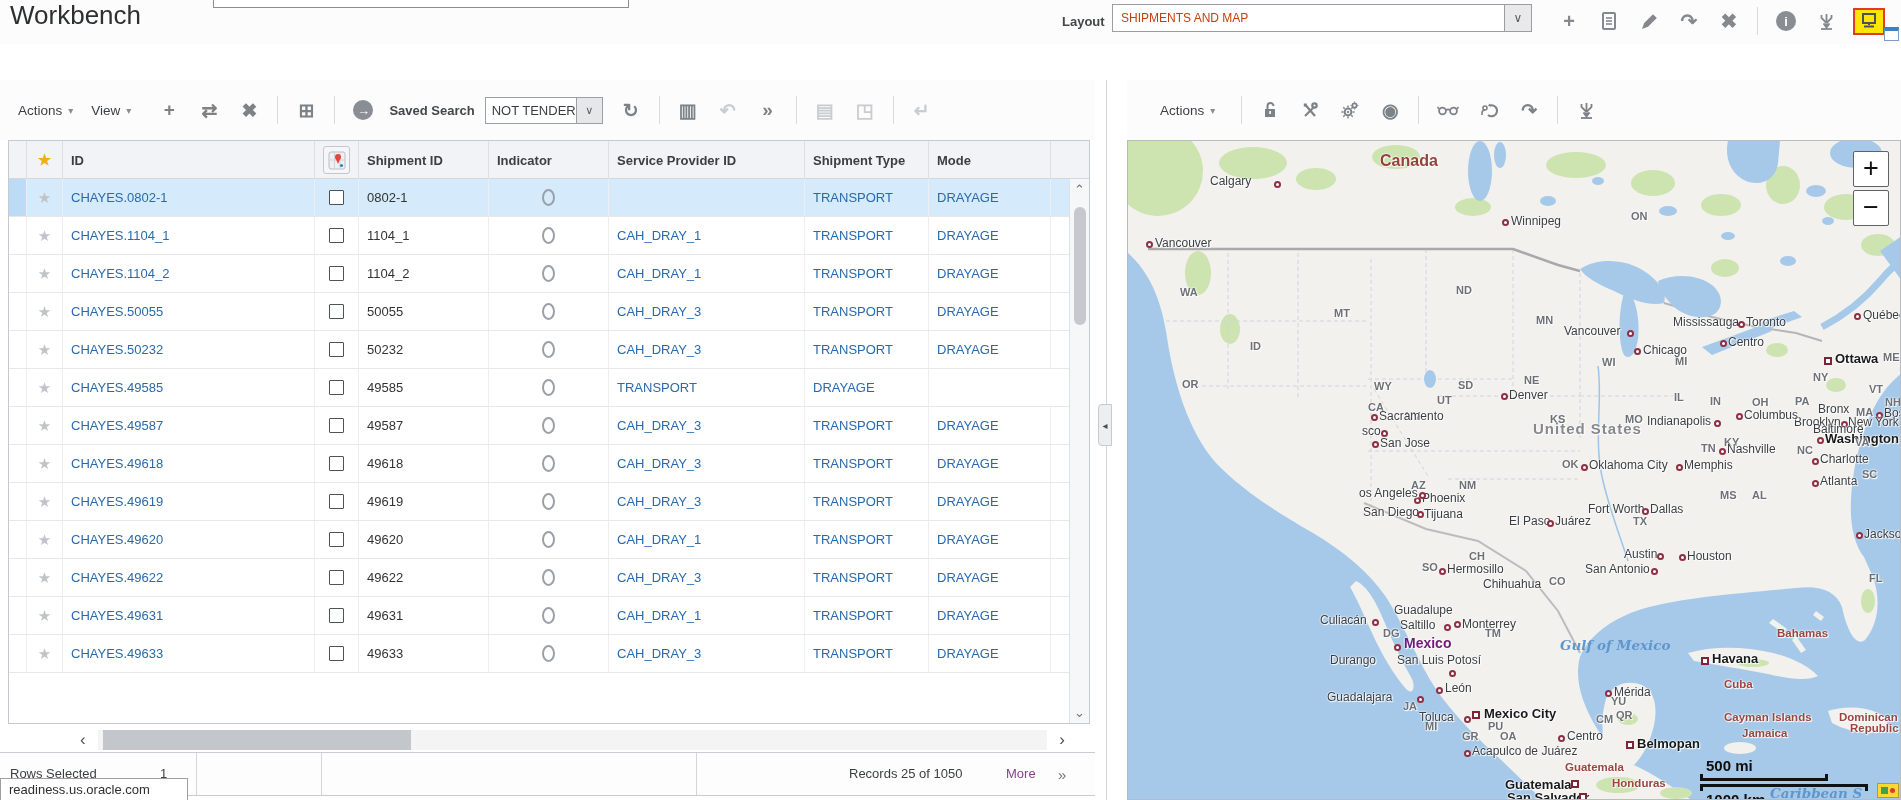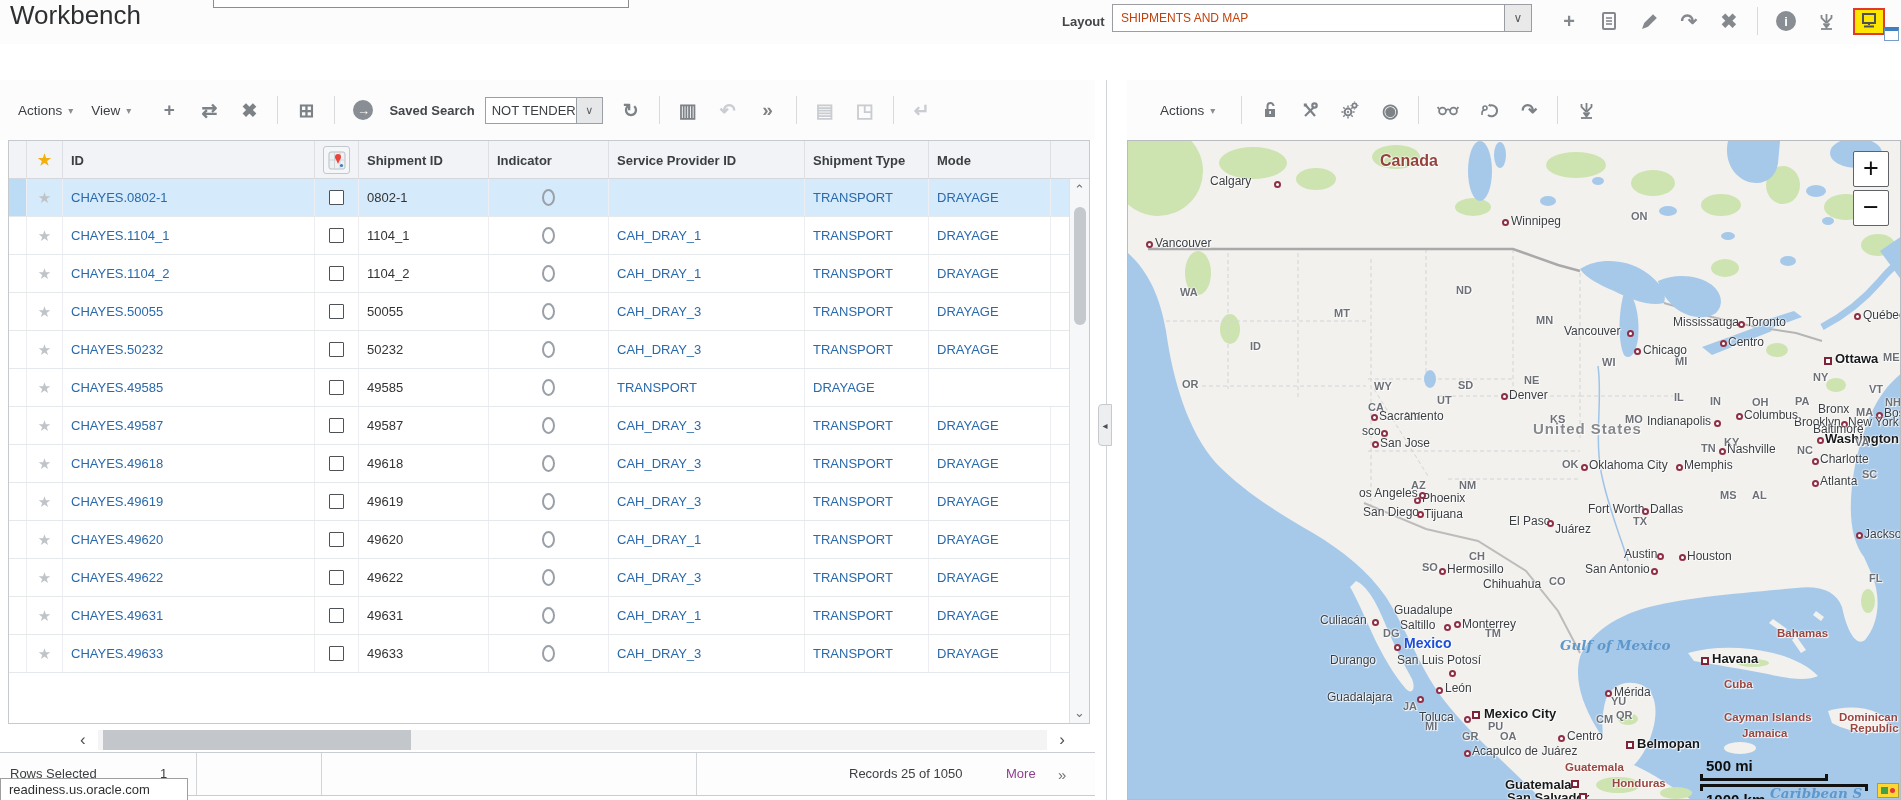--- a/index.html
+++ b/index.html
@@ -103,21 +103,21 @@
   
   .map-tb { position:absolute; left:1127px; top:80px; width:774px; height:60px; background:#fcfcfd;
             display:flex; align-items:center; padding-left:33px; }
   .map-box { position:absolute; left:1127px; top:140px; width:774px; height:660px; border:1px solid #b8bcc0;
              background:#a6c9ea; overflow:hidden; }
   .map-box svg.geo { position:absolute; left:0; top:0; }
   .maplbl { position:absolute; line-height:1; white-space:nowrap;
             text-shadow:0 0 2px #fff, 0 0 2px #fff, 1px 1px 1px #fff; }
   .k-rcb { font-size:16px; font-weight:bold; color:#96423c; }
   .k-rc  { font-size:11.5px; font-weight:bold; color:#9a4640; }
-  .k-mx  { font-size:14px; font-weight:bold; color:#1d4ed8; }
+  .k-mx  { font-size:14px; font-weight:bold; color:#701a75; }
   .k-big { font-size:15px; font-weight:bold; color:#85888c; letter-spacing:1px; }
   .k-st  { font-size:11px; font-weight:bold; color:#6d7076; }
   .k-ct  { font-size:12px; color:#3a3e42; }
   .k-cap { font-size:13px; font-weight:bold; color:#17191b; }
   .k-wt  { font-size:13.5px; font-style:italic; font-weight:bold; color:#5e97cc;
            font-family:"DejaVu Serif", serif; text-shadow:none; }
   .m-dot { position:absolute; width:7px; height:7px; border:2px solid #8f2e44; border-radius:50%; background:#fff; }
   .m-sq  { position:absolute; width:8px; height:8px; border:2px solid #7e2338; background:#fff; }
   .zoombtns { position:absolute; right:11px; top:10px; z-index:10; }
   .zbtn { width:36px; height:36px; background:#fff; border:1px solid #5f6367; border-radius:2px; color:#111;
@@ -853,21 +853,21 @@
         <div class="maplbl k-st" style="left: 331px; top: 339px;">NM</div>
         <div class="m-dot" style="left: 286px; top: 356px;"></div>
         <div class="maplbl k-ct" style="left: 294px; top: 351px;">Phoenix</div>
         <div class="maplbl k-ct" style="left: 231px; top: 346px;">os Angeles</div>
         <div class="m-dot" style="left: 291px; top: 351px;"></div>
         <div class="maplbl k-ct" style="left: 235px; top: 365px;">San Diego</div>
         <div class="m-dot" style="left: 289px; top: 370px;"></div>
         <div class="maplbl k-ct" style="left: 296px; top: 367px;">Tijuana</div>
         <div class="maplbl k-ct" style="left: 381px; top: 374px;">El Paso</div>
         <div class="m-dot" style="left: 419px; top: 379px;"></div>
-        <div class="maplbl k-ct" style="left: 427px; top: 374px; margin-top: 8px;">Juárez</div>
+        <div class="maplbl k-ct" style="left: 427px; top: 374px;">Juárez</div>
         <div class="maplbl k-ct" style="left: 460px; top: 362px;">Fort Worth</div>
         <div class="m-dot" style="left: 514px; top: 367px;"></div>
         <div class="maplbl k-ct" style="left: 522px; top: 362px;">Dallas</div>
         <div class="maplbl k-st" style="left: 505px; top: 375px;">TX</div>
         <div class="maplbl k-st" style="left: 592px; top: 349px;">MS</div>
         <div class="maplbl k-st" style="left: 624px; top: 349px;">AL</div>
         <div class="maplbl k-ct" style="left: 496px; top: 407px; text-align: center;">Austin</div>
         <div class="m-dot" style="left: 529px; top: 412px;"></div>
         <div class="m-dot" style="left: 551px; top: 413px;"></div>
         <div class="maplbl k-ct" style="left: 559px; top: 409px;">Houston</div>

